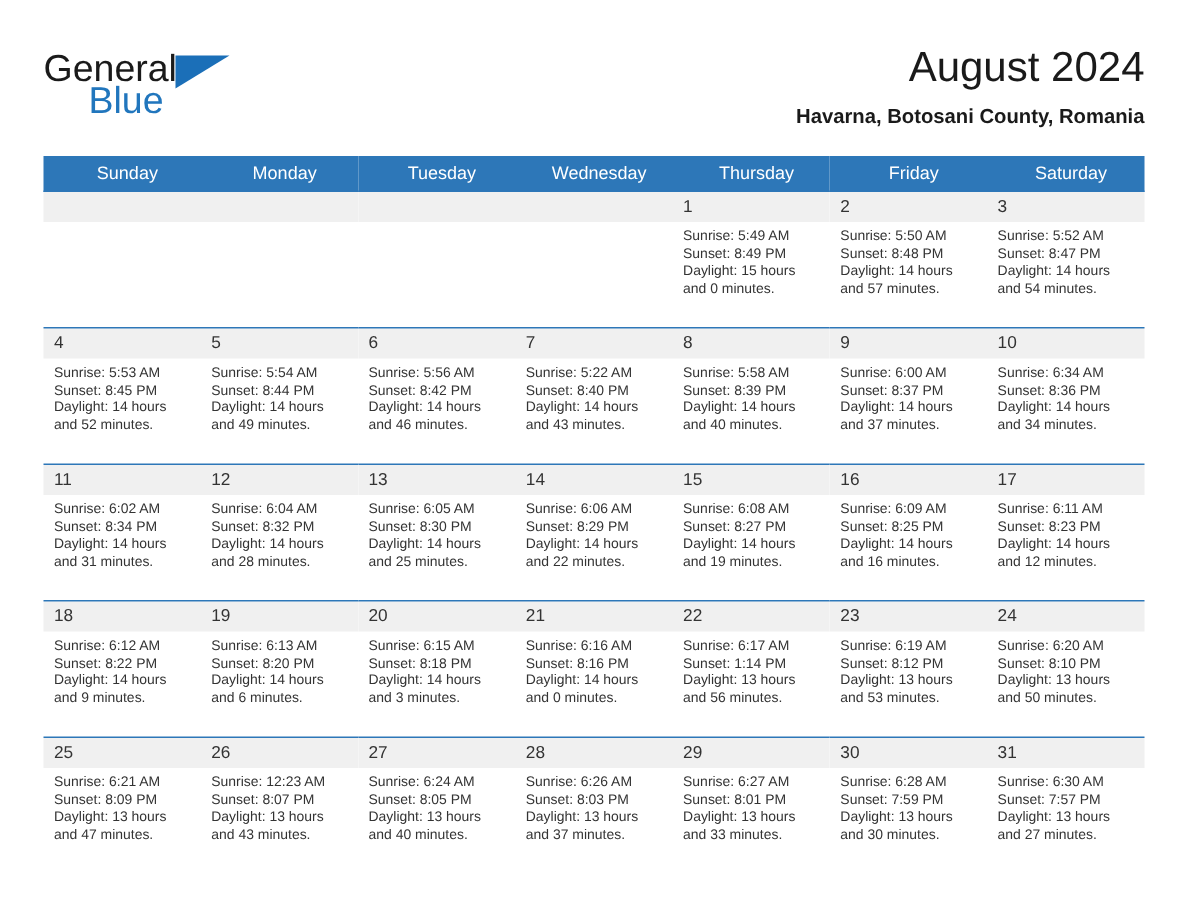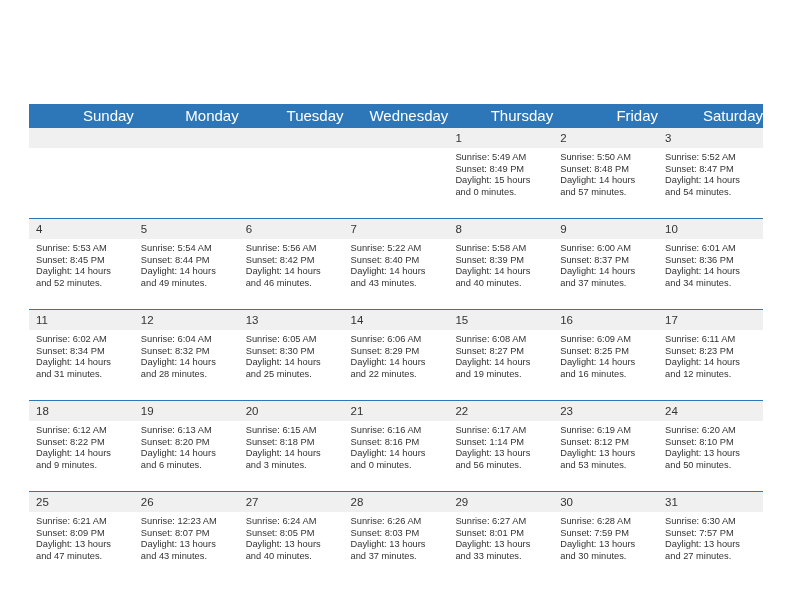--- a/index.html
+++ b/index.html
@@ -91,23 +91,23 @@
     position: absolute;
     left: 29px;
     top: 104px;
     width: 734px;
     border-collapse: collapse;
     table-layout: fixed;
   }
   .cal th {
     background: #2d77b8;
     color: #ffffff;
-    font-size: 15px;
+    font-size: 12px;
     font-weight: 400;
-    text-align: right;
+    text-align: center;
     padding: 5px 0 5px 7px;
     line-height: 13px;
     border: none;
   }
   .cal td {
     vertical-align: top;
     padding: 0;
     border: none;
     border-top: 1.6px solid #2d77b8;
     width: 14.2857%;
@@ -135,20 +135,34 @@
   }
   .info div {
     white-space: nowrap;
   }
 </style>
 </head>
 <body>
 
 <div class="page">
 
+  <div class="top">
+
+    <div class="brand">
+      <span class="brand-line1">General</span>
+      <span class="brand-triangle"></span>
+      <span class="brand-line2">Blue</span>
+    </div>
+
+    <div class="title-wrap">
+      <div class="cal-title">August 2024</div>
+      <div class="cal-subtitle">Havarna, Botosani County, Romania</div>
+    </div>
+
+  </div>
 
   <table class="cal">
     <thead>
       <tr id="weekday-row">
           <th>Sunday</th>
           <th>Monday</th>
           <th>Tuesday</th>
           <th>Wednesday</th>
           <th>Thursday</th>
           <th>Friday</th>
@@ -248,21 +262,21 @@
             <div class="info">
               <div>Sunrise: 6:00 AM</div>
               <div>Sunset: 8:37 PM</div>
               <div>Daylight: 14 hours</div>
               <div>and 37 minutes.</div>
             </div>
           </td>
           <td>
             <div class="daynum">10</div>
             <div class="info">
-              <div>Sunrise: 6:01 AM</div>
+              <div>Sunrise: 6:34 AM</div>
               <div>Sunset: 8:36 PM</div>
               <div>Daylight: 14 hours</div>
               <div>and 34 minutes.</div>
             </div>
           </td>
         </tr>
         <tr class="week-row">
           <td>
             <div class="daynum">11</div>
             <div class="info">

